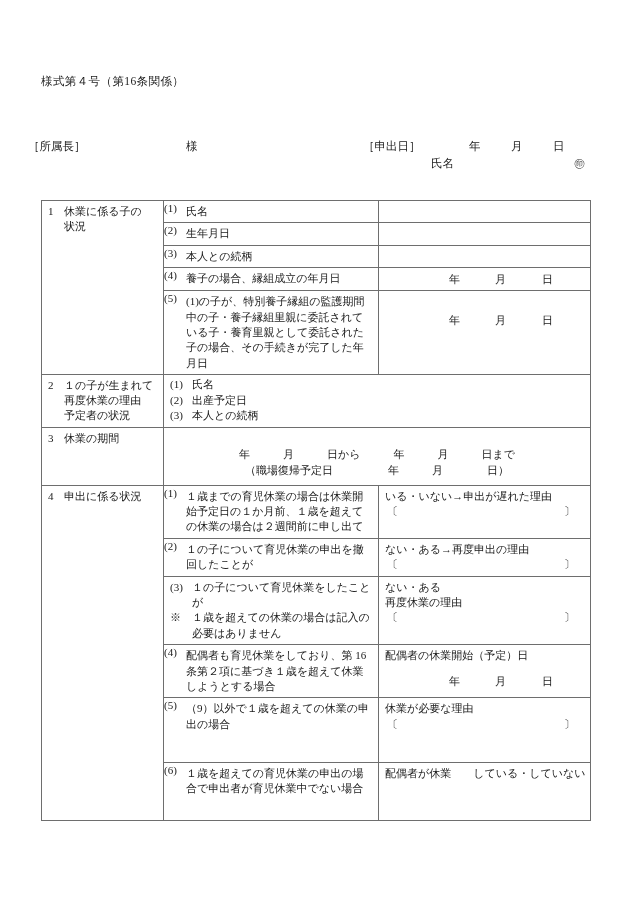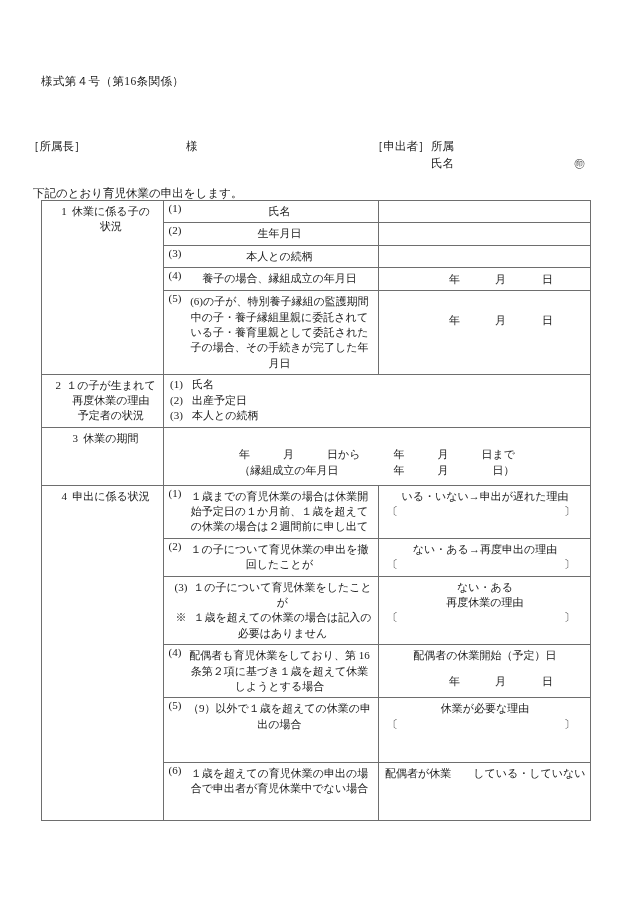--- a/index.html
+++ b/index.html
@@ -98,21 +98,20 @@
     padding: 0;
     vertical-align: top;
   }
   .col-label   { width: 122px; }
   .col-item    { width: 215px; }
   .col-value   { width: 212px; }
 
   .pad {
     padding: 3px 5px 3px 6px;
     line-height: 1.38;
-    text-align: center;
   }
   .pad-tight {
     padding: 2px 5px 2px 6px;
     line-height: 1.38;
   }
 
   
   .sec-label {
     white-space: nowrap;
   }
@@ -187,30 +186,31 @@
 <div class="page">
 
   <div class="form-number">様式第４号（第16条関係）</div>
 
 
   <div class="addressee">［所属長］</div>
   <div class="addressee-honorific">様</div>
 
   <div class="applicant-block">
     <div class="ab-row">
-      <span class="ab-label-indent">［申出者］</span>
-      <span class="ab-sub">所属</span>
+      <span class="ab-label">［申出日］</span>
+      <span class="ab-y">年</span>
+      <span class="ab-m">月</span>
+      <span class="ab-d">日</span>
     </div>
     <div class="ab-row">
       <span class="ab-sub">氏名</span>
       <span class="ab-seal">㊞</span>
     </div>
   </div>
 
-  <div class="lead-text">下記のとおり育児休業の申出をします。</div>
 
   <table class="form-table">
     <colgroup>
       <col class="col-label">
       <col class="col-item">
       <col class="col-value">
     </colgroup>
     <tbody>
 
       <tr>
@@ -265,21 +265,21 @@
               <span class="m">月</span>
               <span class="d">日</span>
             </span>
           </div>
         </td>
       </tr>
 
       <tr>
         <td>
           <div class="pad item">
-            <span class="mk">(5)</span><span>(6)の子が、特別養子縁組の監護期間中の子・養子縁組里親に委託されている子・養育里親として委託された子の場合、その手続きが完了した年月日</span>
+            <span class="mk">(5)</span><span>(1)の子が、特別養子縁組の監護期間中の子・養子縁組里親に委託されている子・養育里親として委託された子の場合、その手続きが完了した年月日</span>
           </div>
         </td>
         <td>
           <div class="pad">
             <span class="spacer-sm"></span>
             <span class="spacer-sm"></span>
             <span class="date-row">
               <span class="y">年</span>
               <span class="m">月</span>
               <span class="d">日</span>
@@ -313,21 +313,21 @@
 
       <tr>
         <td>
           <div class="pad sec-label">
             <span class="num">3</span><span class="txt">休業の期間</span>
           </div>
         </td>
         <td colspan="2">
           <div class="period">
             <span class="l1">年　　　月　　　日から　　　年　　　月　　　日まで</span>
-            <span class="l2">（縁組成立の年月日　　　　　年　　　月　　　　日）</span>
+            <span class="l2">（職場復帰予定日　　　　　年　　　月　　　　日）</span>
           </div>
         </td>
       </tr>
 
       <tr>
         <td rowspan="6">
           <div class="pad sec-label">
             <span class="num">4</span><span class="txt">申出に係る状況</span>
           </div>
         </td>

